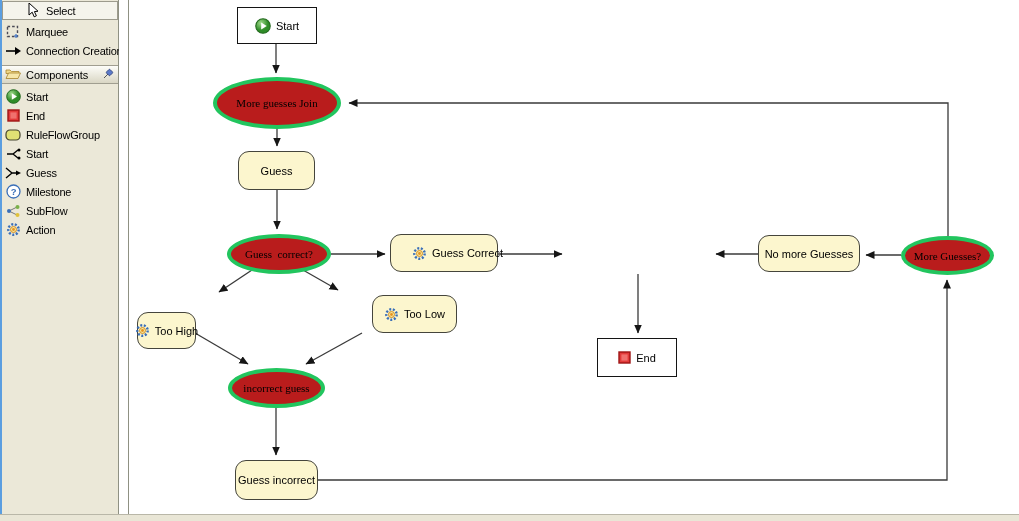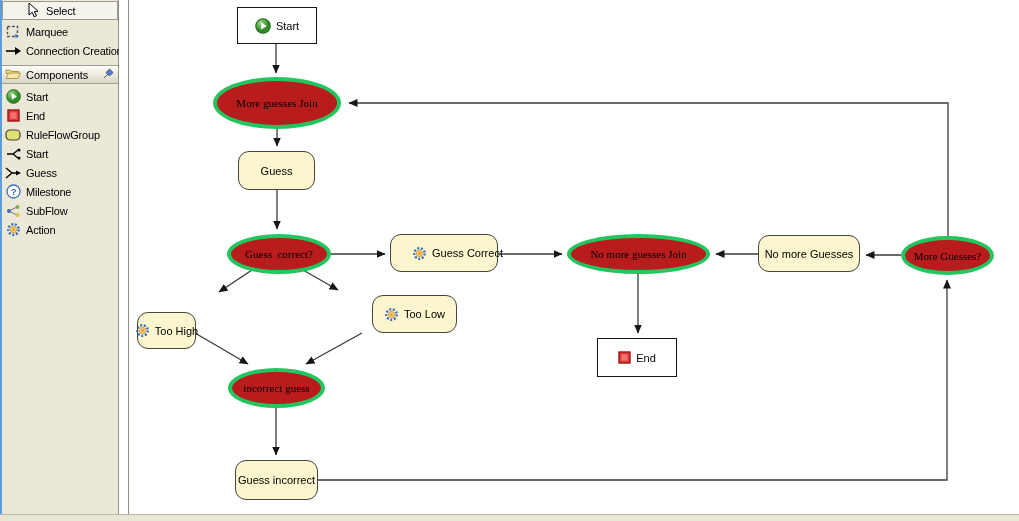--- a/index.html
+++ b/index.html
@@ -259,23 +259,20 @@
     <span style="display:flex;">
       <svg width="15" height="15" viewBox="0 0 15 15">
           <circle cx="7.5" cy="7.5" r="5.2" fill="none" stroke="#3a6fb8" stroke-width="2.4" stroke-dasharray="2,1.6"></circle>
           <circle cx="7.5" cy="7.5" r="3" fill="#f2e39a" stroke="#d89020" stroke-width="1"></circle>
           <circle cx="7.5" cy="7.5" r="1.4" fill="#e89422"></circle>
         </svg>
     </span>
     <span>Guess Correct</span>
   </div>
 
-  <div class="node ellipse" style="left:567px;top:234px;width:143px;height:40px;">
-    <span>No more guesses Join</span>
-  </div>
 
   <div class="node rfg" style="left:758px;top:235px;width:102px;height:37px;">
     <span>No more Guesses</span>
   </div>
 
   <div class="node ellipse" style="left:901px;top:236px;width:93px;height:39px;">
     <span>More Guesses?</span>
   </div>
 
   <div class="node terminal" style="left:597px;top:338px;width:80px;height:39px;">

